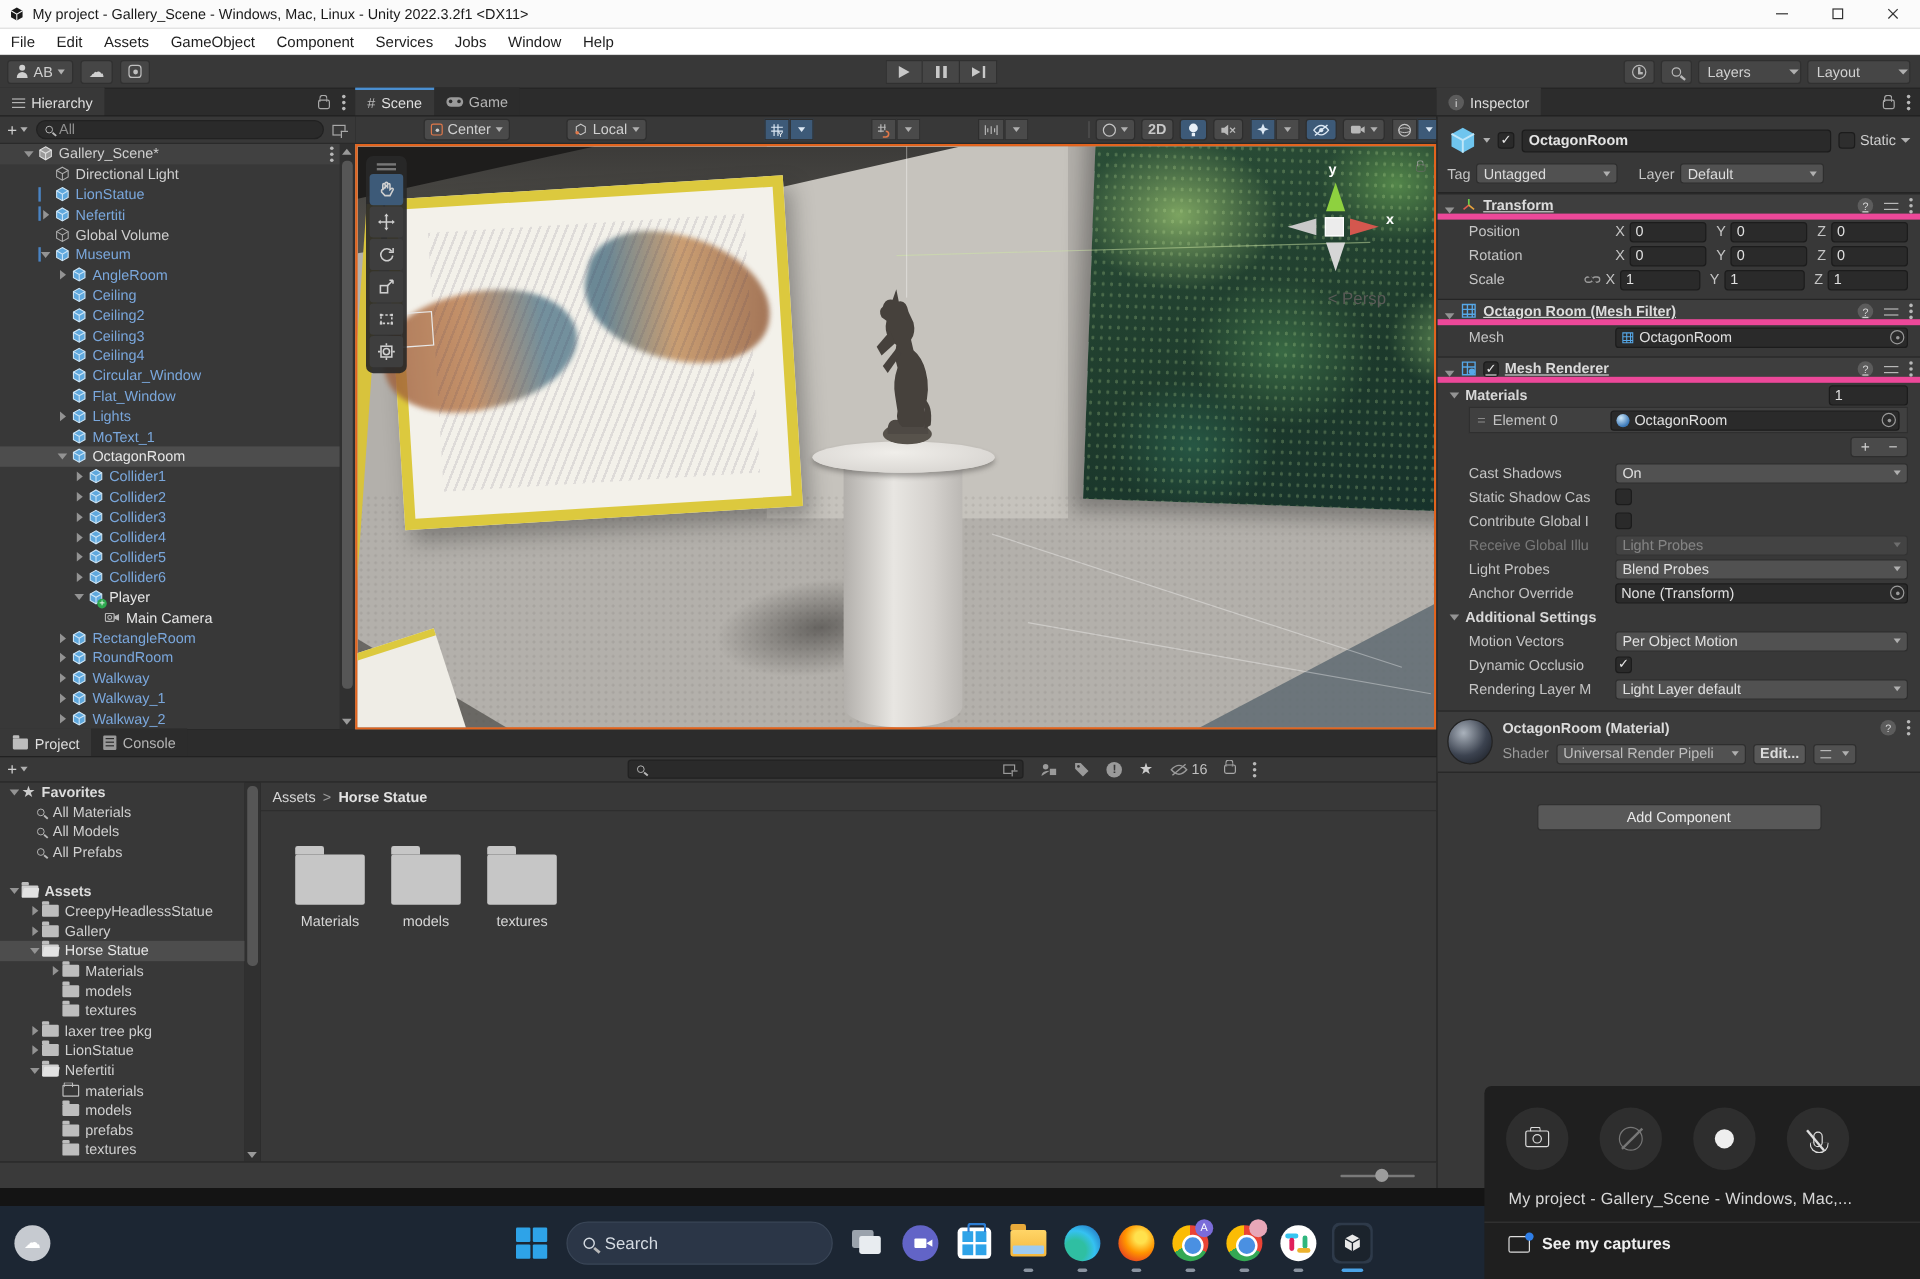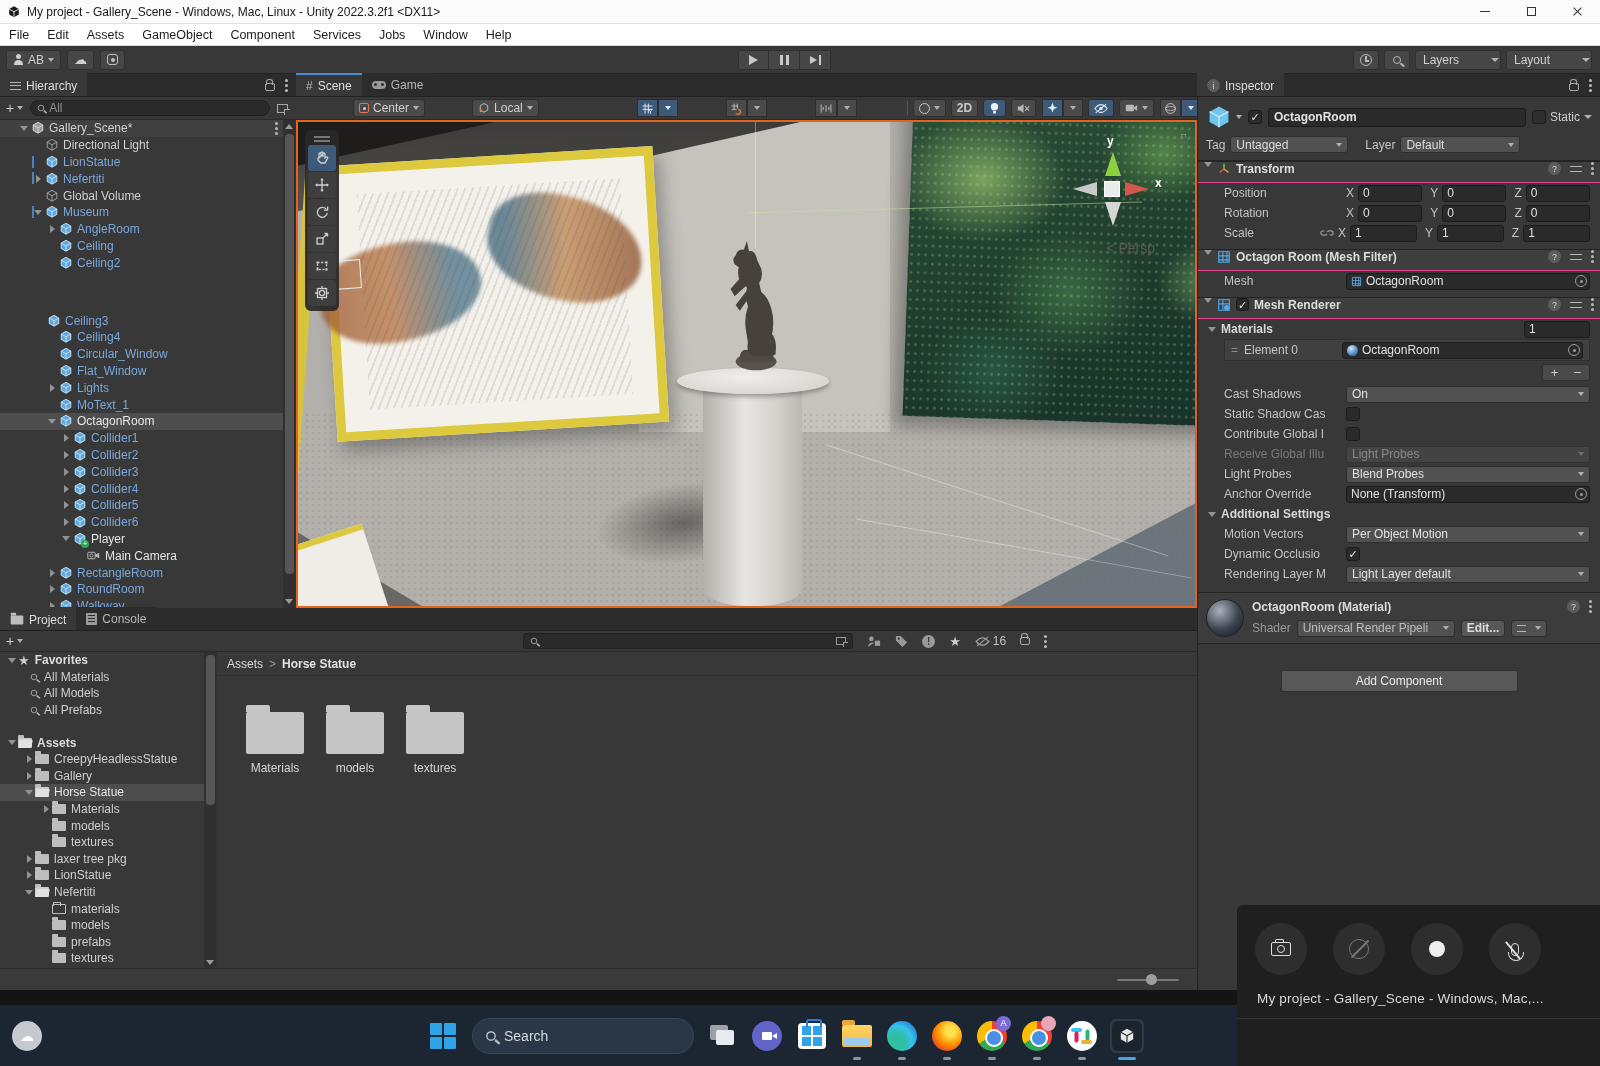--- a/index.html
+++ b/index.html
@@ -144,21 +144,21 @@
   
   #insp-tabbar { left:1197px; top:74px; width:403px; }
   #inspector { position:absolute; left:1197px; top:97px; width:403px; height:893px; background:#383838; border-left:1px solid #242424; }
   .info-ic { width:13px; height:13px; border-radius:50%; background:#5c5c5c; color:#d8d8d8; font-size:9px; display:flex; align-items:center; justify-content:center; }
   .insp-head { padding:7px 8px 4px 8px; display:flex; align-items:center; }
   .cube-big { margin-right:4px; }
   .cbox { width:14px; height:14px; background:#2a2a2a; border:1px solid #1c1c1c; border-radius:3px; color:#e8e8e8; font-size:11px; line-height:13px; text-align:center; flex:none;}
   .namefield { flex:1; height:19px; background:#2a2a2a; border:1px solid #1c1c1c; border-radius:3px; margin:0 6px; padding:0 5px; display:flex; align-items:center; color:#e4e4e4; font-weight:bold; }
   .tagrow { display:flex; align-items:center; padding:2px 8px 7px 8px; gap:5px; border-bottom:1px solid #242424; }
   .mini-dd { height:17px; background:#515151; border:1px solid #2e2e2e; border-radius:3px; display:flex; align-items:center; justify-content:space-between; padding:0 5px; color:#dcdcdc; }
-  .comp-head { height:22px; display:flex; align-items:flex-start; gap:5px; padding:0 6px; background:#3e3e3e; border-top:1px solid #252525; border-bottom:1px solid #ec4899; }
+  .comp-head { height:22px; display:flex; align-items:flex-end; gap:5px; padding:0 6px; background:#3e3e3e; border-top:1px solid #252525; border-bottom:5px solid #ec4899;text-decoration:underline; }
   .comp-head b { color:#dcdcdc; }
   .comp-right { margin-left:auto; display:flex; align-items:center; gap:9px; }
   .preset-ic { width:12px; height:10px; position:relative; }
   .preset-ic::before,.preset-ic::after { content:""; position:absolute; left:0; width:12px; height:1.5px; background:#b8b8b8; }
   .preset-ic::before { top:2px; } .preset-ic::after { top:7px; }
   .irow { height:20px; display:flex; align-items:center; padding:0 10px 0 26px; }
   .irow .ilabel { width:122px; flex:none; color:#c4c4c4; white-space:nowrap; overflow:hidden; }
   .irow.disabled { opacity:.45; }
   .numgrp { flex:1; display:flex; align-items:center; gap:4px; }
   .axis { color:#c4c4c4; margin-left:4px; }
@@ -454,21 +454,21 @@
     <div class="hrow" style="padding-left: 46px;">
       <div class="arr"></div>
       <div class="hicon">
         <svg width="14" height="14" viewBox="0 0 16 16">
           <path d="M8 1.5 13.5 4.6v6.2L8 13.9 2.5 10.8V4.6Z" fill="#5fa8dd" stroke="#cfe7f8" stroke-width="1"></path>
           <path d="M2.5 4.6 8 7.7l5.5-3.1M8 7.7v6.2" stroke="#cfe7f8" stroke-width="1" fill="none"></path>
         </svg>
       </div>
       <span class="hlabel t-prefab">Ceiling2</span>
     </div>
-    <div class="hrow" style="padding-left: 34px; margin-top: 41px;">
+    <div class="hrow" style="padding-left: 46px;">
       <div class="arr"></div>
       <div class="hicon">
         <svg width="14" height="14" viewBox="0 0 16 16">
           <path d="M8 1.5 13.5 4.6v6.2L8 13.9 2.5 10.8V4.6Z" fill="#5fa8dd" stroke="#cfe7f8" stroke-width="1"></path>
           <path d="M2.5 4.6 8 7.7l5.5-3.1M8 7.7v6.2" stroke="#cfe7f8" stroke-width="1" fill="none"></path>
         </svg>
       </div>
       <span class="hlabel t-prefab">Ceiling3</span>
     </div>
     <div class="hrow" style="padding-left: 46px;">
@@ -1431,13 +1431,17 @@
       </div>
     <div class="gb-circle">
         <div class="gb-dot"></div>
       </div>
     <div class="gb-circle">
         <div class="gb-mic"></div>
       </div>
   </div>
   <div class="gb-title">My project - Gallery_Scene - Windows, Mac,...</div>
   <div class="gb-divider"></div>
+  <div class="gb-captures">
+    <div class="gb-capic"></div>
+    <span>See my captures</span>
+  </div>
 </div>
 
 </body></html>

